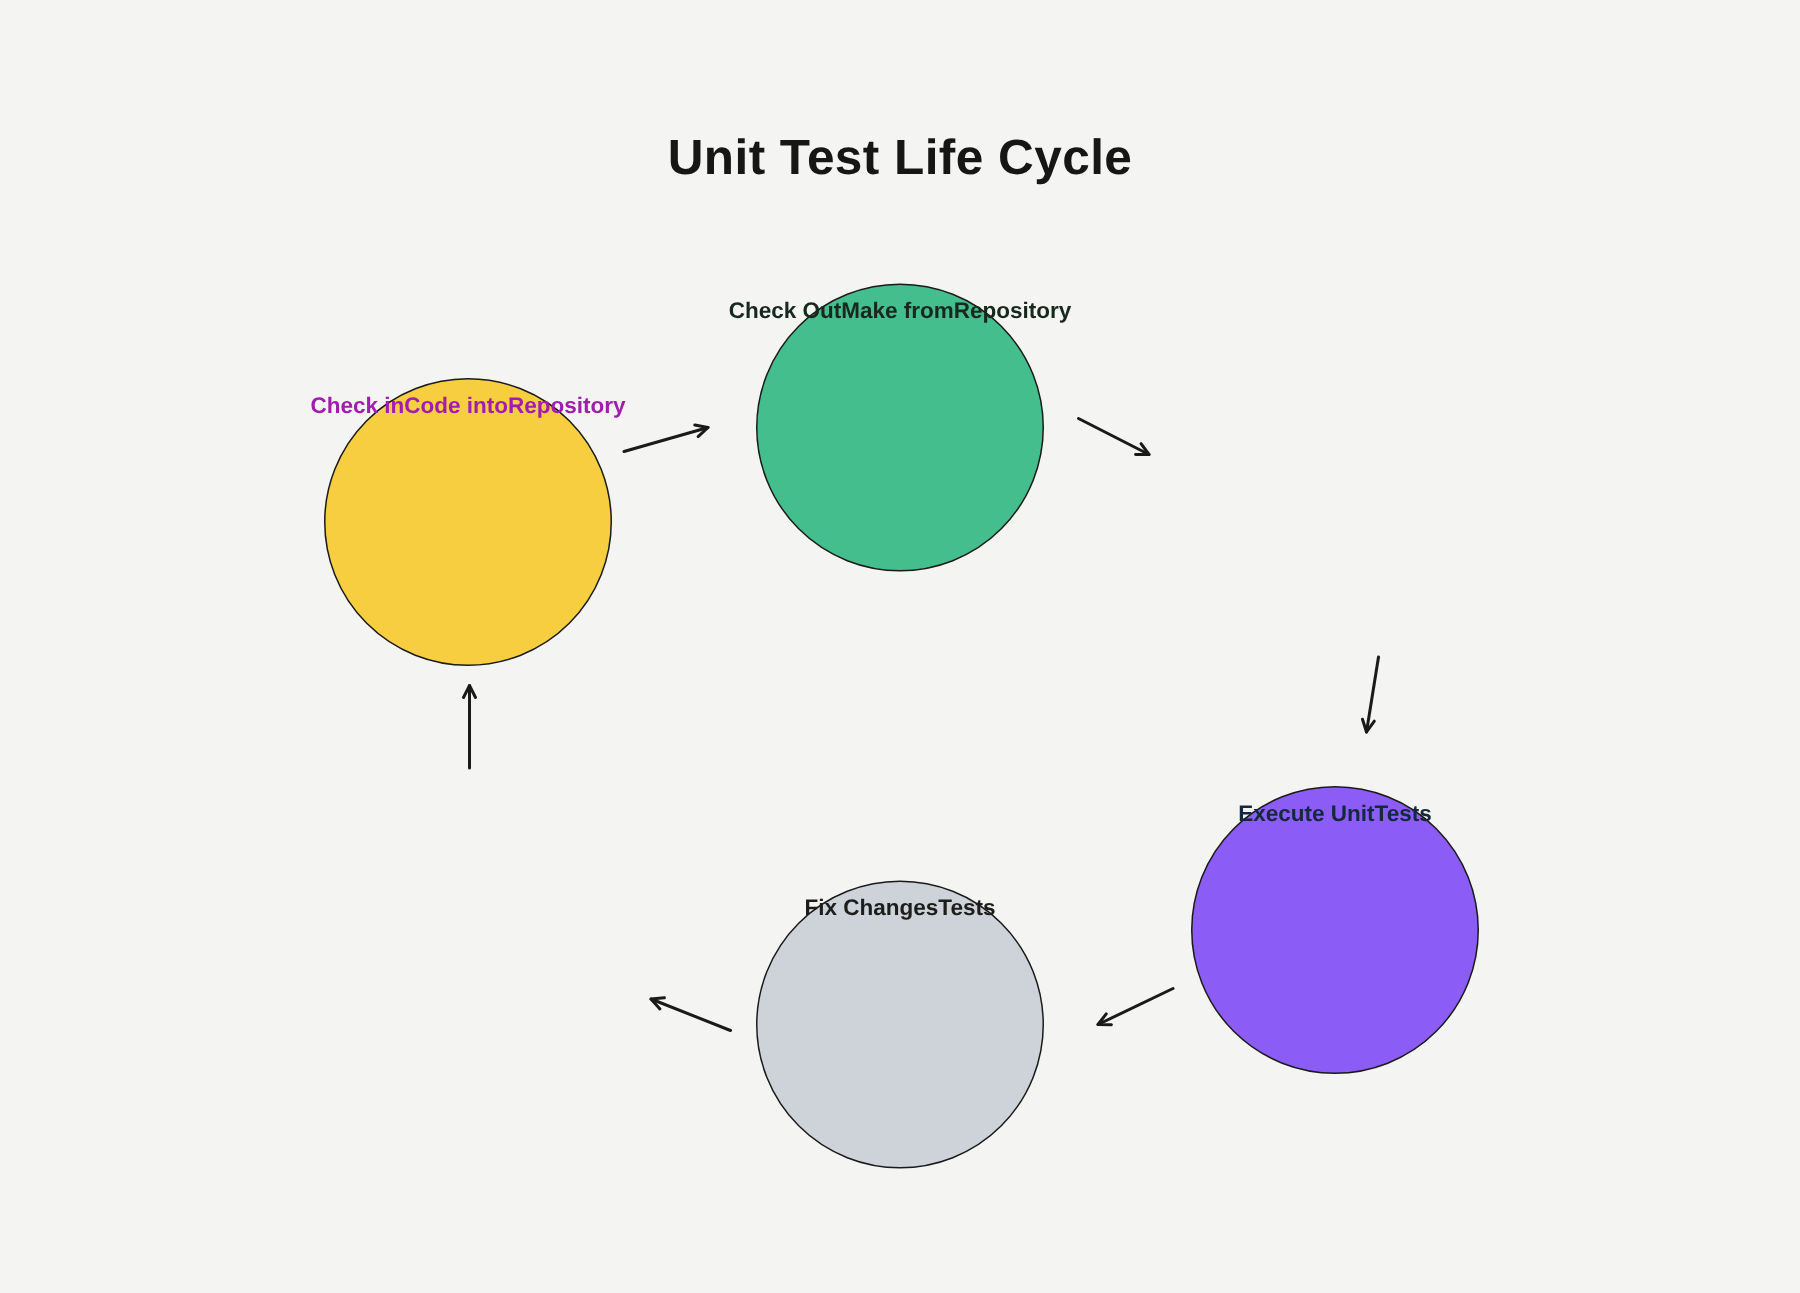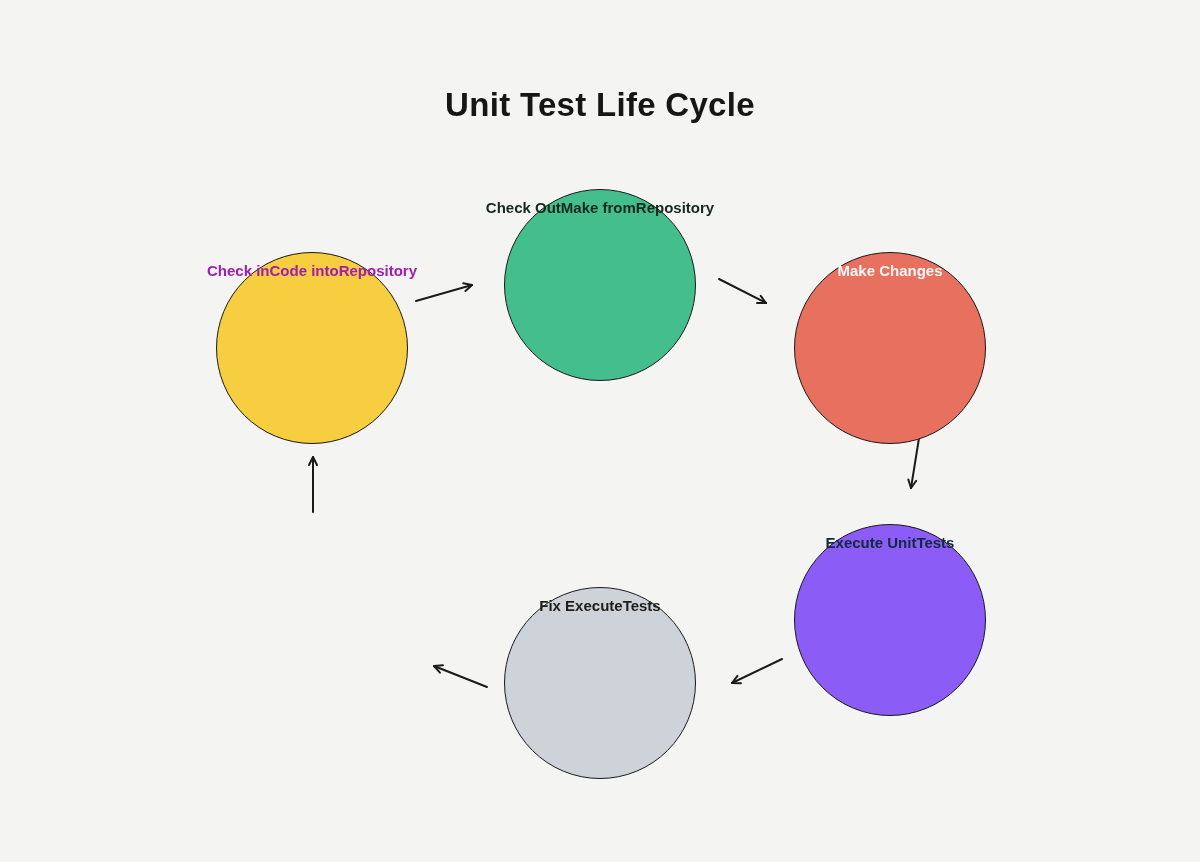--- a/index.html
+++ b/index.html
@@ -83,31 +83,28 @@
       <line x1="313" y1="512" x2="313" y2="457" marker-end="url(#ah)"></line>
     </g>
   </svg>
 
   <div class="node n0" style="background: rgb(69, 190, 141); color: rgb(23, 40, 31);">
     <div class="line">Check Out</div>
     <div class="line">Make from</div>
     <div class="line">Repository</div>
   </div>
 
-  <div class="node n1" style="background: rgb(231, 112, 95); color: rgb(251, 248, 247);">
-    <div class="line">Make Changes</div>
-  </div>
 
   <div class="node n2" style="background: #8b5cf6; color: rgb(19, 41, 61);">
     <div class="line">Execute Unit</div>
     <div class="line">Tests</div>
   </div>
 
   <div class="node n3" style="background: rgb(206, 211, 217); color: rgb(29, 29, 27);">
-    <div class="line">Fix Execute</div>
+    <div class="line">Fix Changes</div>
     <div class="line">Tests</div>
   </div>
 
 
   <div class="node n5" style="background: rgb(246, 206, 63); color: #a21caf;">
     <div class="line">Check in</div>
     <div class="line">Code into</div>
     <div class="line">Repository</div>
   </div>
 

